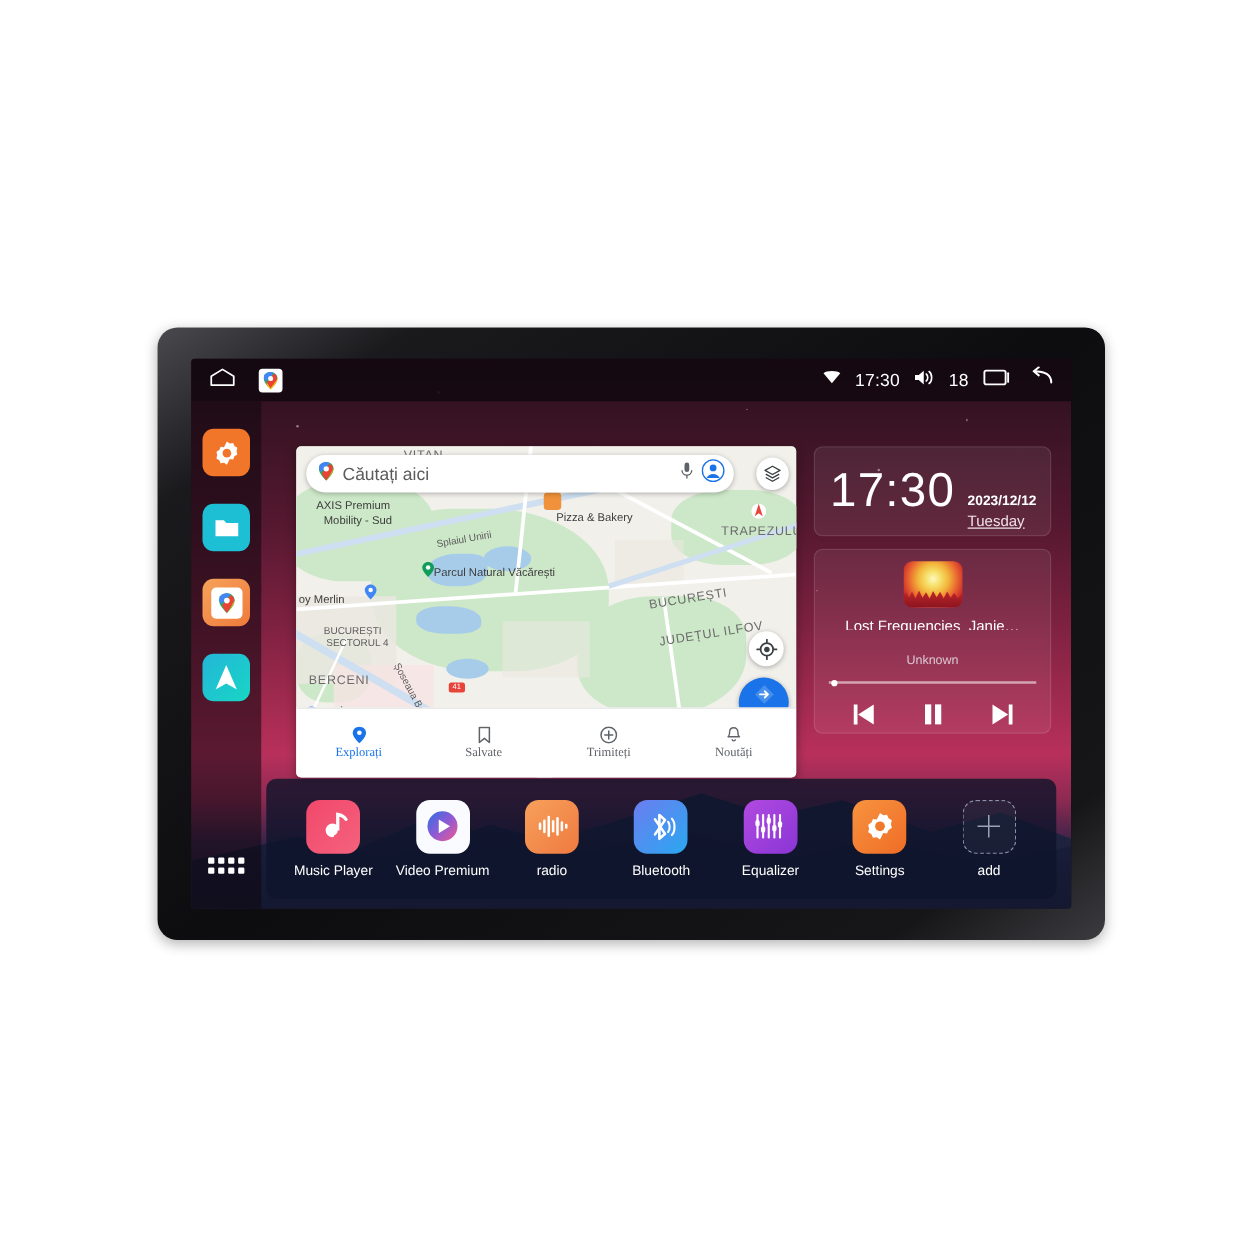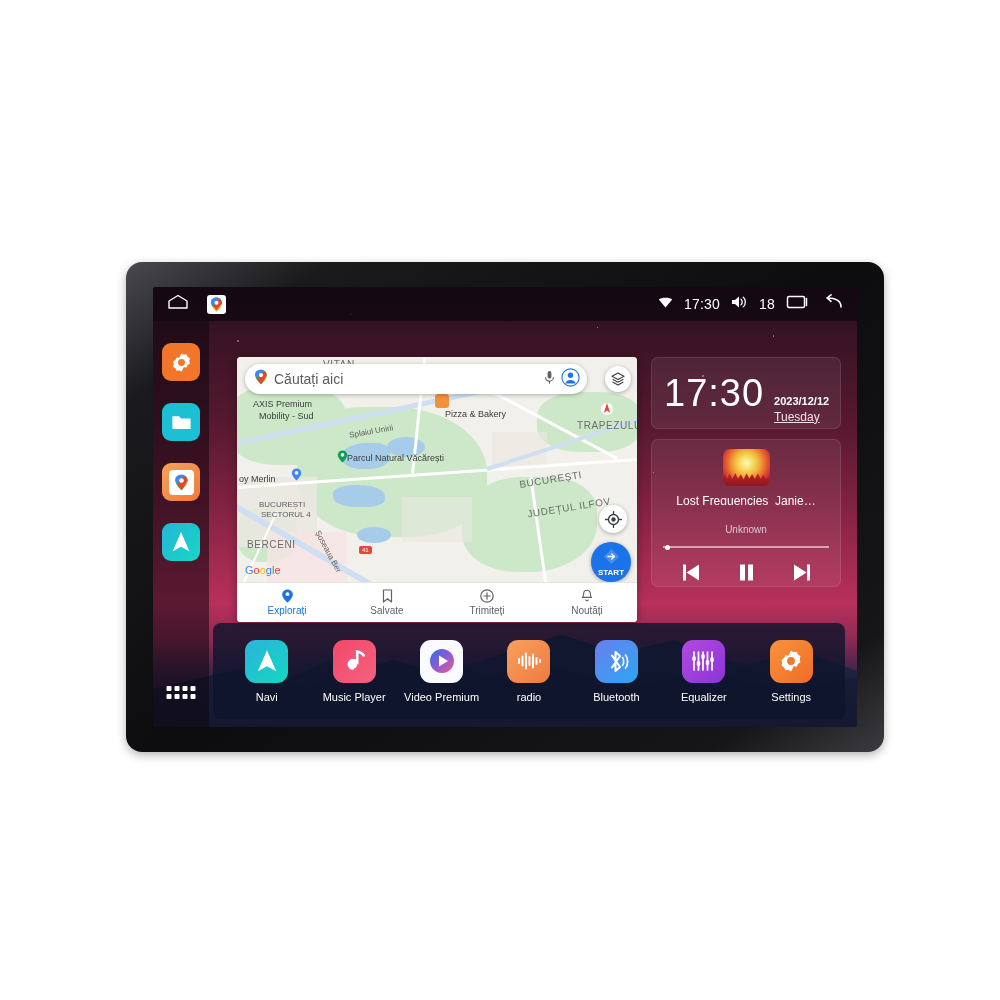--- a/index.html
+++ b/index.html
@@ -136,23 +136,23 @@
   }
   #layers-fab { right: 6px; top: 9px; width: 26px; height: 26px; background:#fff; z-index: 8;}
   #locate-fab { right: 10px; top: 148px; width: 28px; height: 28px; background:#fff; z-index: 8;}
   #start-fab {
     right: 6px; bottom: 40px; width: 40px; height: 40px;
     background: #1a73e8; flex-direction: column; z-index: 8; color:#fff;margin-left:24px;
   }
   #start-label { font-size: 8px; font-weight: bold; margin-top: -1px; }
 
   #map-bottomnav {
-    position: absolute; left: 0; bottom: 0; width: 100%; height: 40px;
+    position: absolute; left: 0; bottom: 0; width: 100%; height: 56px;
     background: #fff; display: flex; align-items: center;
-    border-top: 1px solid #e4e4e4; z-index: 8;
+    border-top: 1px solid #e4e4e4; z-index: 8; font-family: Liberation Serif, serif;
   }
   .mbn-item {
     flex: 1; display: flex; flex-direction: column; align-items: center; gap: 2px;
     color: #5f6368; font-size: 10px;
   }
   .mbn-item.active { color: #1a73e8; }
 
   #gwatermark {
     position: absolute; left: 8px; bottom: 46px;
     font-size: 11px; font-family: Liberation Sans, sans-serif; z-index: 7; margin-top: 40px;
@@ -516,28 +516,20 @@
           <svg width="21" height="19" viewBox="0 0 21 19">
               <path d="M2 1.5 L14.5 9.5 L2 17.5 Z" fill="#fff"></path>
               <path d="M15 1.5h3v16h-3z" fill="#fff"></path>
             </svg>
         </span>
       </div>
     </div>
 
     <div id="dock">
 
-      <div class="dock-app">
-        <div class="dock-tile" style="background:linear-gradient(135deg,#2bb3dd,#14d8bf)">
-          <svg width="24" height="26" viewBox="0 0 22 24">
-              <path d="M11 2 L19.5 21.5 L11 16.8 L2.5 21.5 Z" fill="#fff"></path>
-            </svg>
-        </div>
-        <div class="dock-label">Navi</div>
-      </div>
 
       <div class="dock-app">
         <div class="dock-tile" style="background:linear-gradient(135deg,#f2486b,#f4627c)">
           <svg width="24" height="26" viewBox="0 0 24 26">
               <path d="M11 20.5a4.2 4.2 0 1 1 4.2-4.2V3.5c3 .6 5.4 2.2 6.6 4" fill="none" stroke="#fff" stroke-width="2.6" stroke-linecap="round"></path>
               <circle cx="11" cy="16.3" r="4.2" fill="#fff"></circle>
             </svg>
         </div>
         <div class="dock-label">Music Player</div>
       </div>
@@ -608,17 +600,25 @@
       <div class="dock-app">
         <div class="dock-tile" style="background:linear-gradient(135deg,#f7933f,#ef6d26)">
           <svg width="26" height="26" viewBox="0 0 24 24">
               <path d="M12 2.3 l2.4 1.6 2.8-.4 1.1 2.6 2.4 1.5-.6 2.8.6 2.8-2.4 1.5-1.1 2.6-2.8-.4L12 21.7 9.6 20.1l-2.8.4-1.1-2.6L3.3 16.4l.6-2.8-.6-2.8 2.4-1.5 1.1-2.6 2.8.4z" fill="#fff"></path>
               <circle cx="12" cy="12" r="3.6" fill="#ef7a2c"></circle>
             </svg>
         </div>
         <div class="dock-label">Settings</div>
       </div>
 
+      <div class="dock-app">
+        <div class="dock-tile tile-add">
+          <svg width="26" height="26" viewBox="0 0 26 26">
+              <path d="M13 4v18M4 13h18" stroke="#9aa3b6" stroke-width="1.2"></path>
+            </svg>
+        </div>
+        <div class="dock-label">add</div>
+      </div>
 
     </div>
 
   </div>
 </div>
 
 </body></html>

